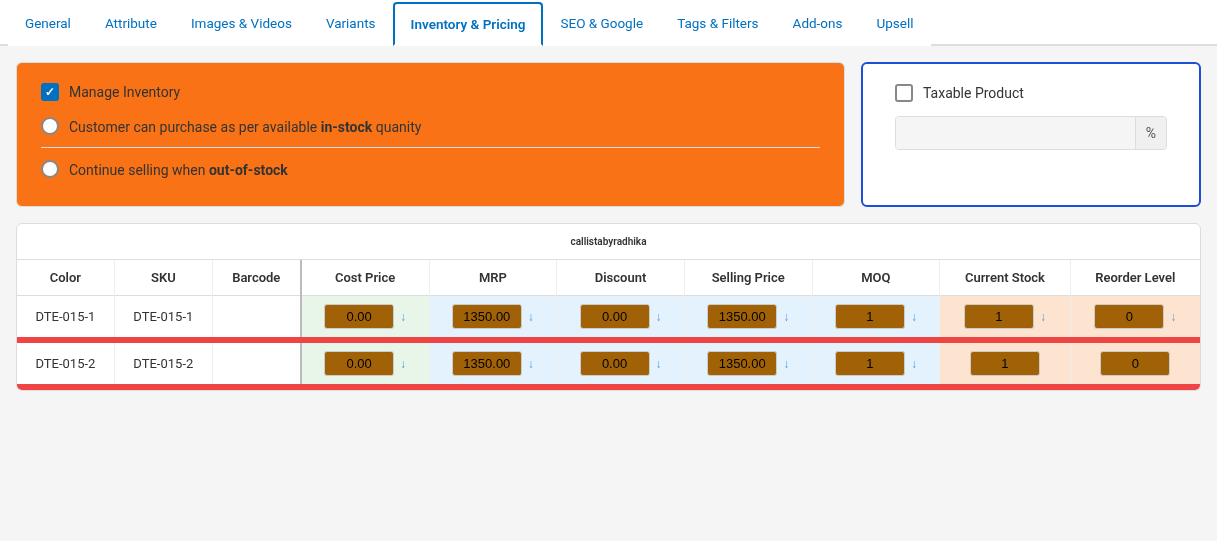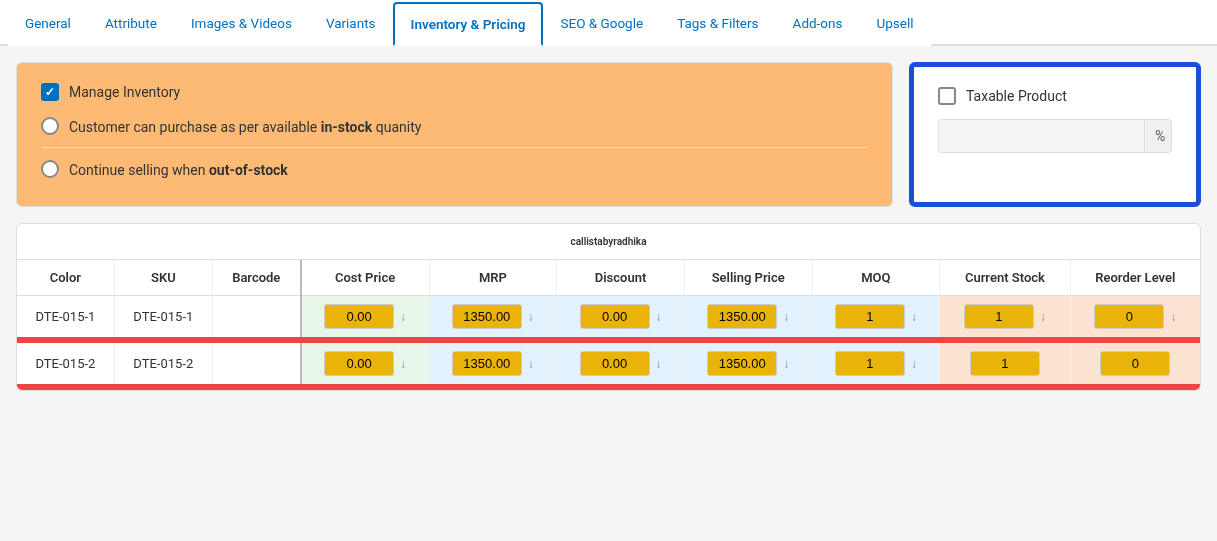--- a/index.html
+++ b/index.html
@@ -47,33 +47,33 @@
       gap: 16px;
     }
 
     
     .inventory-section {
       display: flex;
       gap: 16px;
     }
 
     .inventory-card {
-      background: #fdba74;
+      background: #f97316;
       border: 1px solid #ddd;
       border-radius: 6px;
       padding: 20px 24px;
       flex: 1;
     }
 
     .tax-card {
       background: #fff;
-      border: 5px solid #1d4ed8;
+      border: 2px solid #1d4ed8;
       border-radius: 6px;
-      padding: 20px 24px;
-      width: 292px;
+      padding: 20px 32px;
+      width: 340px;
     }
 
     .checkbox-row {
       display: flex;
       align-items: center;
       gap: 10px;
       margin-bottom: 16px;
     }
 
     .checkbox-blue {
@@ -221,21 +221,21 @@
     .td-stock { background: #fce4d0; }
     .td-reorder { background: #fce4d0; }
 
     .num-input {
       border: 1px solid #ccc;
       border-radius: 3px;
       padding: 4px 6px;
       font-size: 13px;
       text-align: center;
       width: 70px;
-      background: #eab308;
+      background: #a16207;
     }
 
     .down-arrow {
       color: #5b9bd5;
       font-size: 12px;
       cursor: pointer;
       margin-left: 2px;
     }
 
     .cell-with-arrow {

